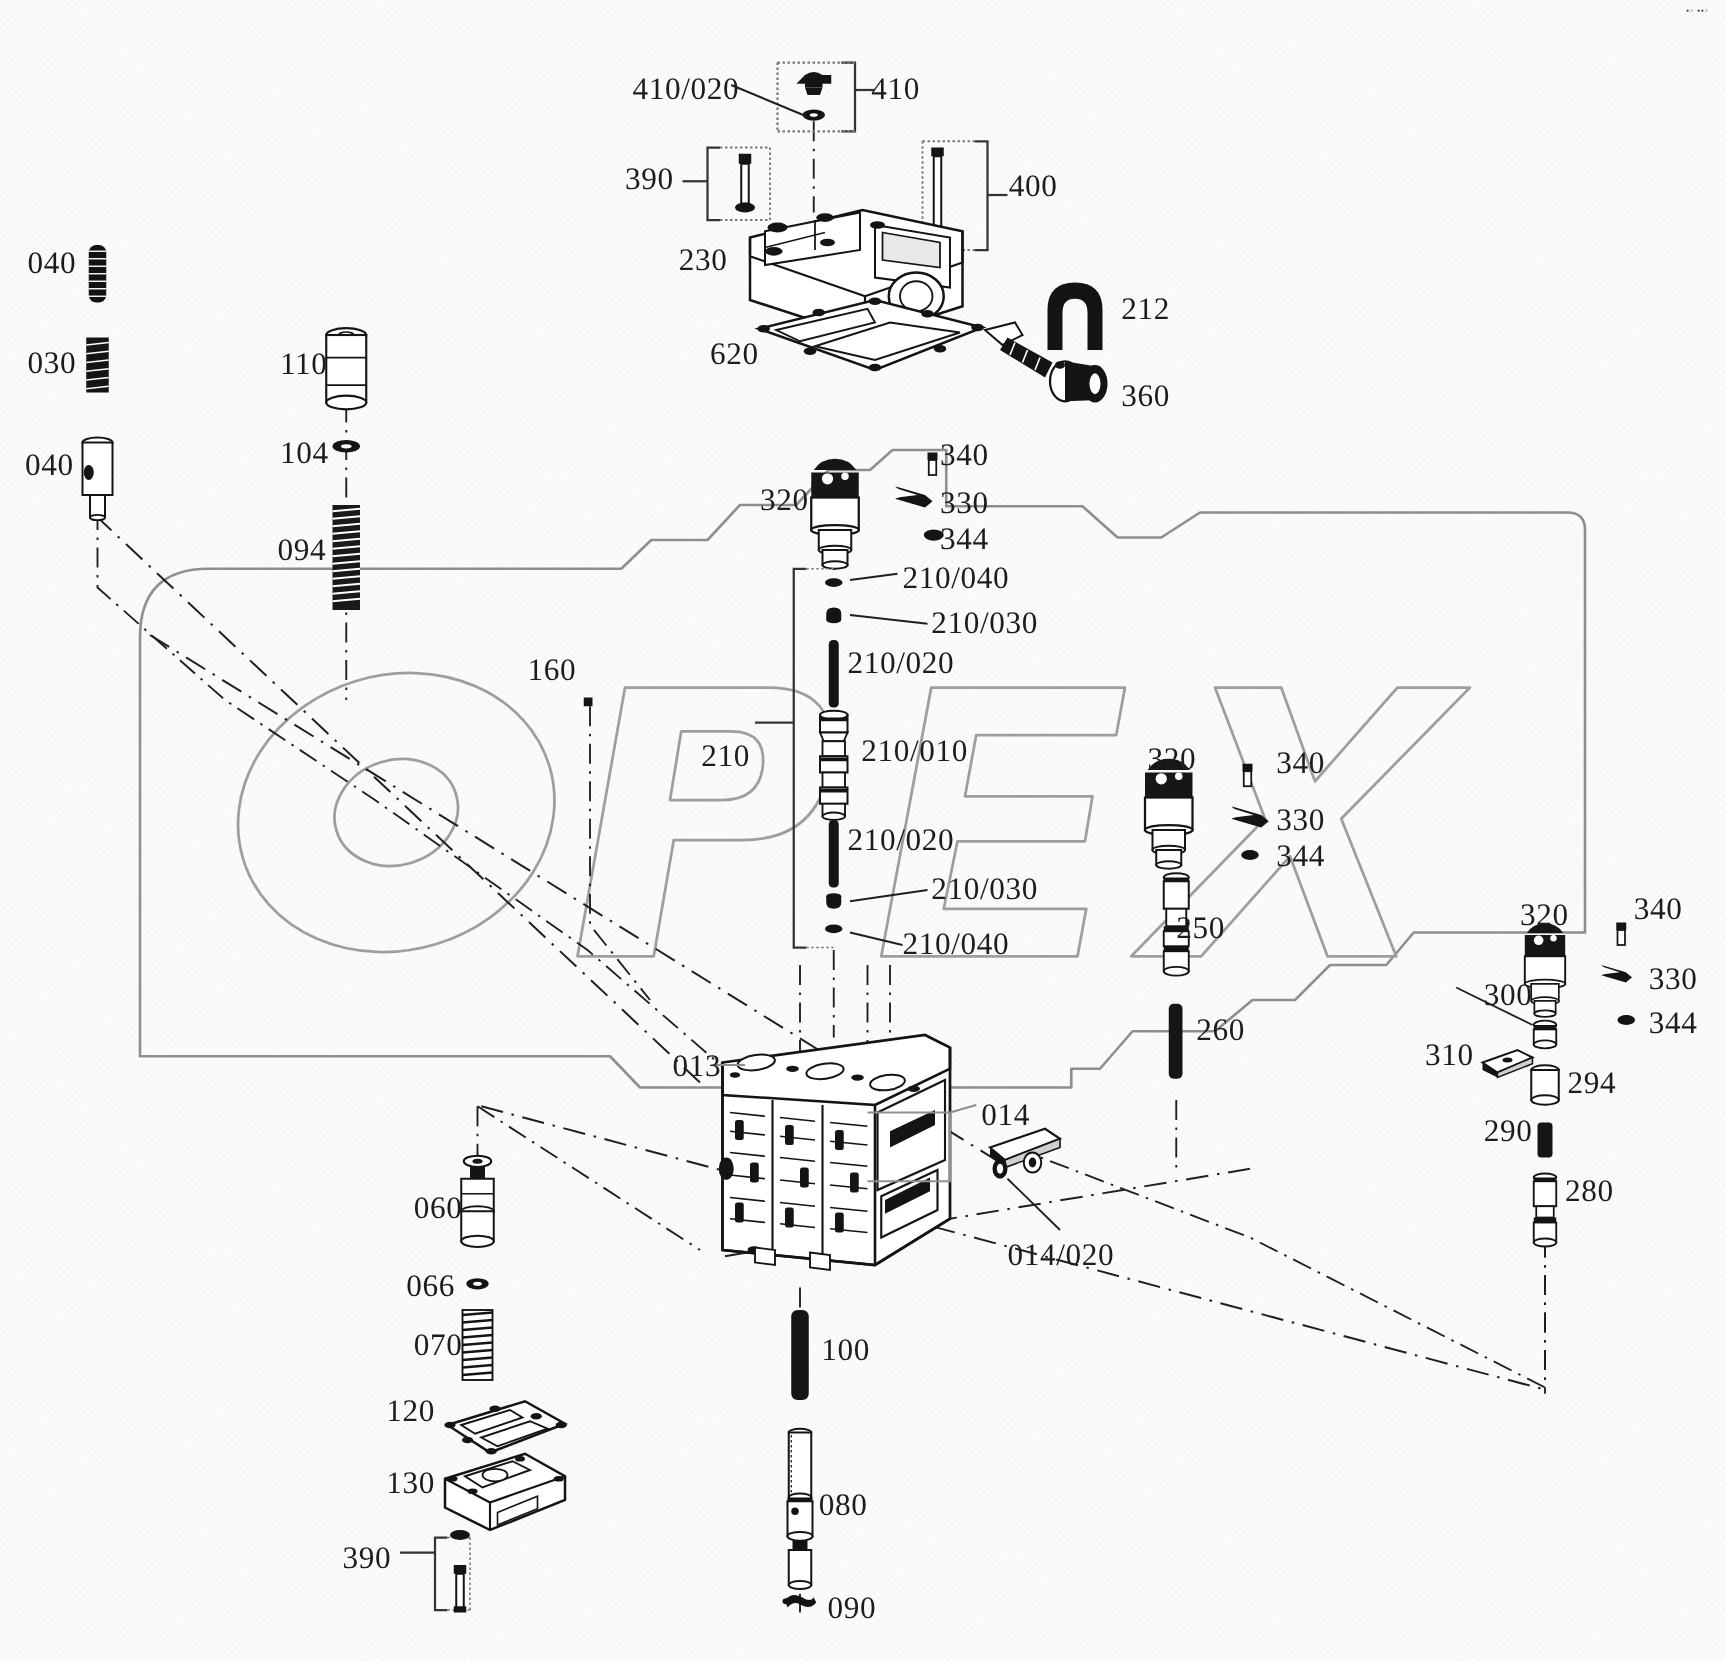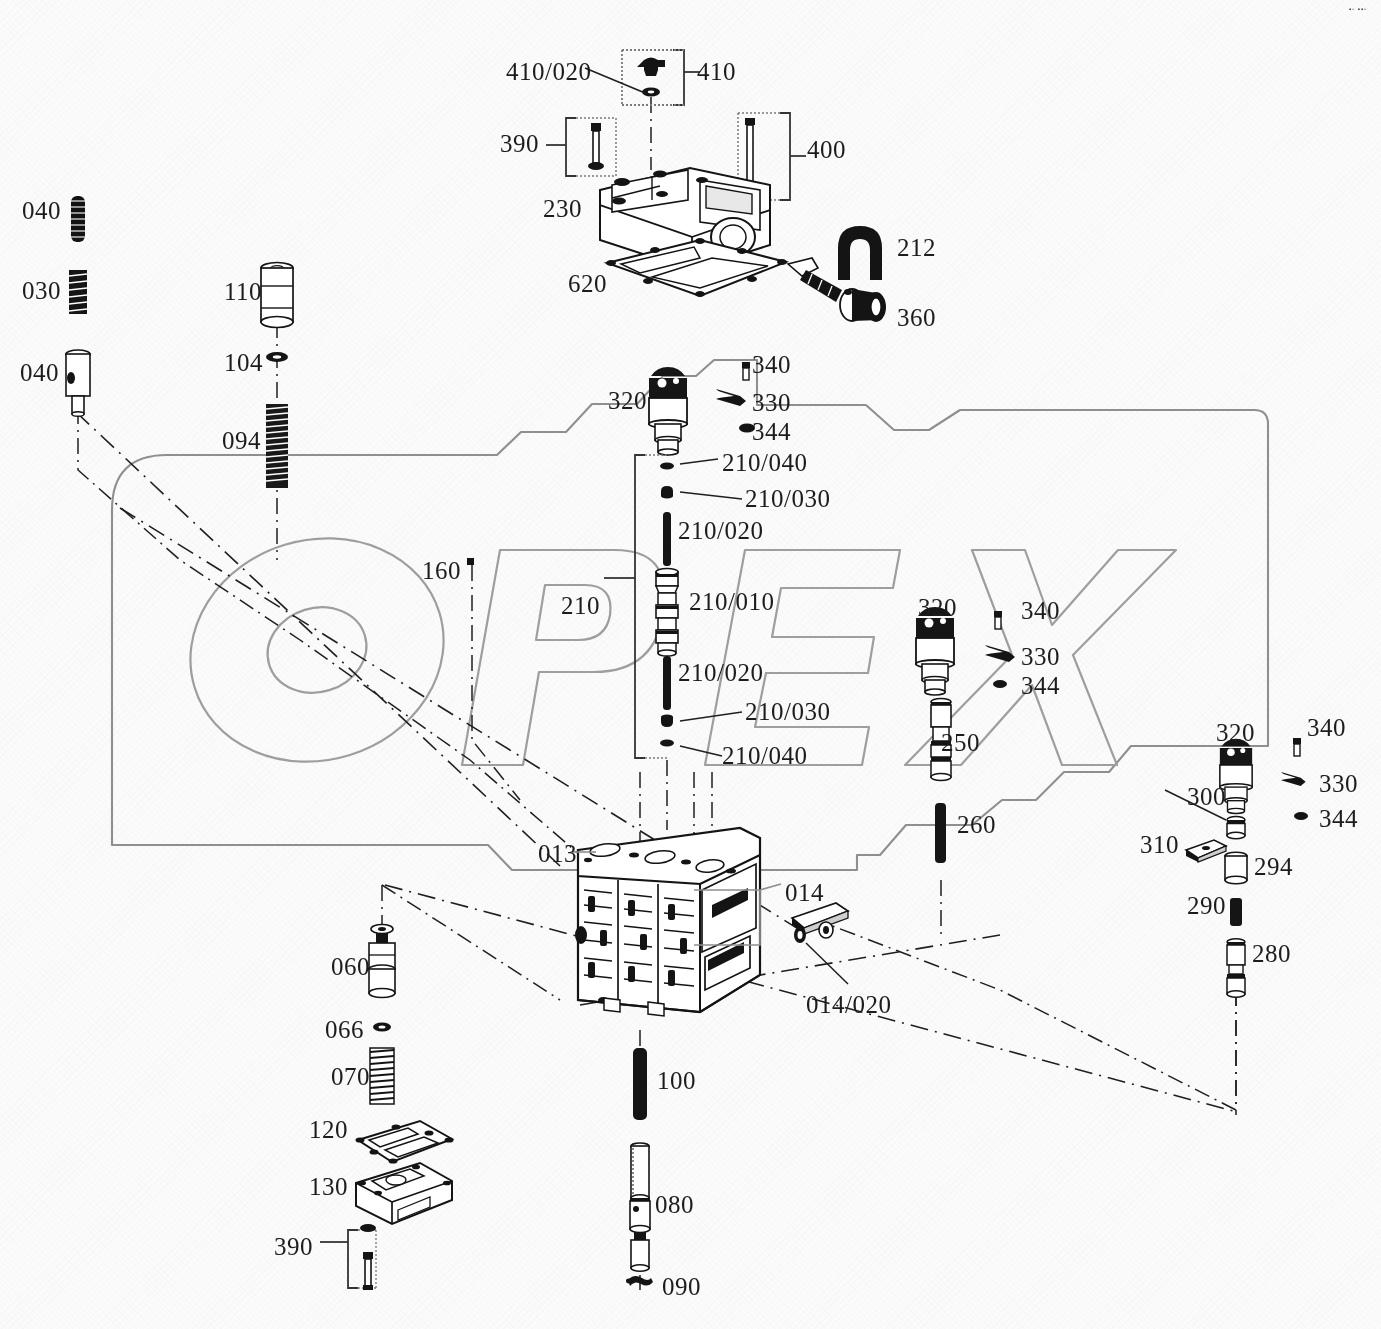--- a/index.html
+++ b/index.html
@@ -613,21 +613,21 @@
     </g>
 
   </svg>
 
   <div class="lbl" style="left:22px;top:198px">040</div>
   <div class="lbl" style="left:22px;top:278px">030</div>
   <div class="lbl" style="left:20px;top:360px">040</div>
   <div class="lbl" style="left:224px;top:279px">110</div>
   <div class="lbl" style="left:224px;top:350px">104</div>
   <div class="lbl" style="left:222px;top:428px">094</div>
-  <div class="lbl" style="left:422px;top:558px">160</div>
+  <div class="lbl" style="left:422px;top:524px">160</div>
 
   <div class="lbl" style="left:506px;top:59px">410/020</div>
   <div class="lbl" style="left:697px;top:59px">410</div>
   <div class="lbl" style="left:500px;top:131px">390</div>
   <div class="lbl" style="left:807px;top:137px">400</div>
   <div class="lbl" style="left:543px;top:196px">230</div>
   <div class="lbl" style="left:568px;top:271px">620</div>
   <div class="lbl" style="left:897px;top:235px">212</div>
   <div class="lbl" style="left:897px;top:305px">360</div>
 

